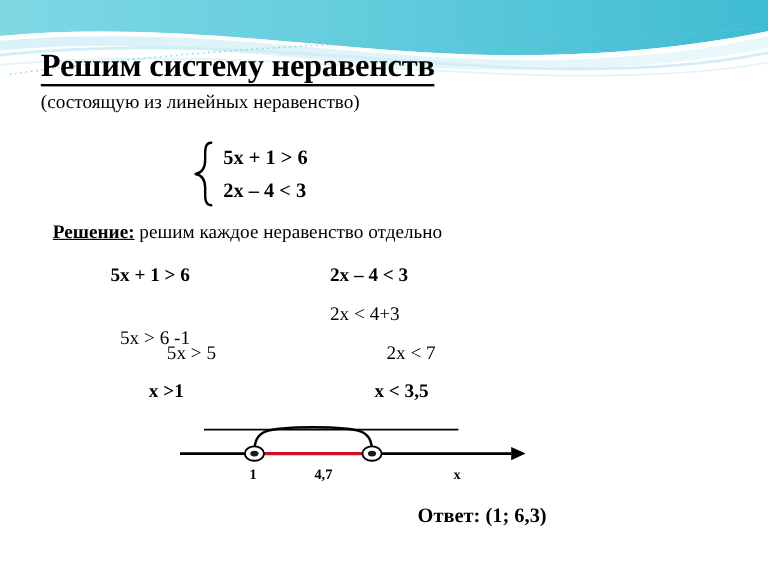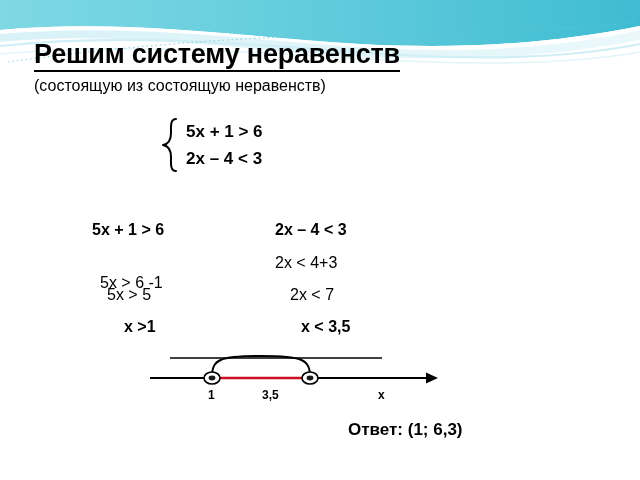--- a/index.html
+++ b/index.html
@@ -6,21 +6,21 @@
     margin: 0;
     padding: 0;
     background: #ffffff;
   }
   #slide {
     position: relative;
     width: 640px;
     height: 480px;
     background: #ffffff;
     overflow: hidden;
-    font-family: Liberation Sans, sans-serif;
+    font-family: Liberation Serif, serif;
     color: #000000;
   }
 
   
   #header-decor {
     position: absolute;
     left: 0;
     top: 0;
     width: 640px;
     height: 70px;
@@ -107,31 +107,31 @@
   .bold { font-weight: bold; }
   .reg  { font-weight: normal; }
 
   #row1 { top: 221px; }
   #row2 { top: 254px; }
   #row3 { top: 286px; }
   #row4 { top: 318px; }
 
   #row1 .step-cell { font-size: 16px; }
   #row2 .step-cell { font-size: 16px; }
-  #row3 .step-cell { font-size: 16px; }
+  #row3 .step-cell { font-size: 16px; margin-left: 32px; }
   #row4 .step-cell { font-size: 16px; }
 
   #r1c1 { left: 92px;  }
   #r1c2 { left: 275px; }
   #r2c1 { left: 100px; margin-top: 20px; }
   #r2c2 { left: 275px; }
   #r3c1 { left: 107px; }
   #r3c2 { left: 290px; text-align: right; }
   #r4c1 { left: 124px; }
-  #r4c2 { left: 301px; }
+  #r4c2 { left: 312px; }
 
   
   #numberline {
     position: absolute;
     left: 150px;
     top: 348px;
     width: 290px;
     height: 62px;
   }
   .nl-label {
@@ -186,34 +186,37 @@
              C560,56 460,62 350,56 C240,50 120,30 0,42 Z" fill="url(#paleGrad)"></path>
 
     <path d="M0,46 C150,30 300,50 420,56 C510,60 580,56 640,44" fill="none" stroke="#cfeef5" stroke-width="2.2"></path>
     <path d="M0,54 C160,40 310,58 430,62 C520,65 585,62 640,52" fill="none" stroke="#e2f5f9" stroke-width="1.6"></path>
 
     <path d="M8,62 C120,46 250,36 380,34 C490,32 570,30 636,22" fill="none" stroke="#6fc5d6" stroke-width="1.1" stroke-dasharray="1.5 3" opacity="0.75"></path>
   </svg>
 
   <div id="title-block">
     <div id="page-title">Решим систему неравенств</div>
-    <div id="page-subtitle">(состоящую из состоящую неравенств)</div>
+    <div id="page-subtitle">(состоящую из линейных неравенство)</div>
   </div>
 
   <div id="system-block">
     <svg id="brace" viewBox="0 0 22 56">
       <path d="M16,2 C10,2 11,10 11,16 C11,23 9,27 3,28 C9,29 11,33 11,40
                C11,46 10,54 16,54" fill="none" stroke="#000000" stroke-width="2" stroke-linecap="round" stroke-linejoin="round"></path>
     </svg>
     <div id="system-lines">
       <div class="system-eq">5x + 1 &gt; 6</div>
       <div class="system-eq">2x – 4 &lt; 3</div>
     </div>
   </div>
 
+  <div id="solution-line">
+    <span id="solution-label">Решение:</span><span id="solution-text"> решим каждое неравенство отдельно</span>
+  </div>
 
   <div id="row1" class="step-row">
     <span id="r1c1" class="step-cell bold">5x + 1 &gt; 6</span>
     <span id="r1c2" class="step-cell bold">2x – 4 &lt; 3</span>
   </div>
   <div id="row2" class="step-row">
     <span id="r2c1" class="step-cell reg">5x &gt; 6 -1</span>
     <span id="r2c2" class="step-cell reg">2x &lt; 4+3</span>
   </div>
   <div id="row3" class="step-row">
@@ -238,19 +241,19 @@
 
       <path d="M62,29 C62,11 70,8 111,8 C152,8 160,11 160,29" fill="none" stroke="#000000" stroke-width="2" stroke-linecap="round"></path>
 
       <ellipse cx="62" cy="30" rx="8" ry="6" fill="#ffffff" stroke="#000000" stroke-width="1.6"></ellipse>
       <ellipse cx="62" cy="30" rx="3.4" ry="2.4" fill="#1a1a1a" stroke="none"></ellipse>
 
       <ellipse cx="160" cy="30" rx="8" ry="6" fill="#ffffff" stroke="#000000" stroke-width="1.6"></ellipse>
       <ellipse cx="160" cy="30" rx="3.4" ry="2.4" fill="#1a1a1a" stroke="none"></ellipse>
     </svg>
     <span id="nl-label-1" class="nl-label">1</span>
-    <span id="nl-label-35" class="nl-label">3,5</span>
+    <span id="nl-label-35" class="nl-label">4,7</span>
     <span id="nl-label-x" class="nl-label">x</span>
   </div>
 
   <div id="answer">Ответ:  (1; 6,3)</div>
 
 </div>
 
 </body></html>

